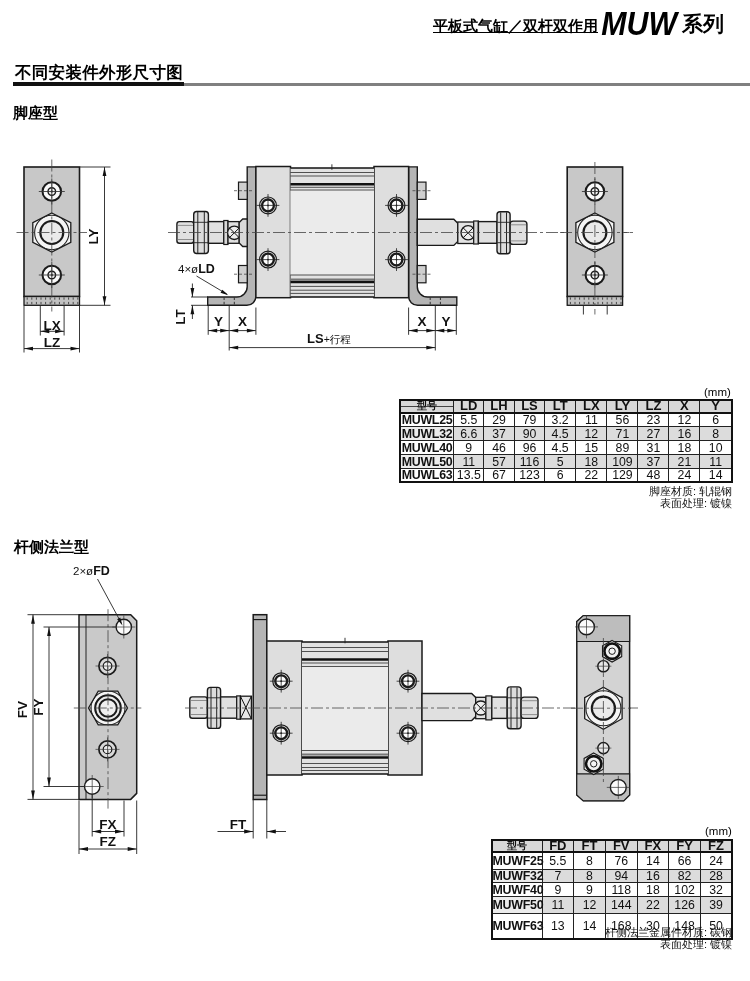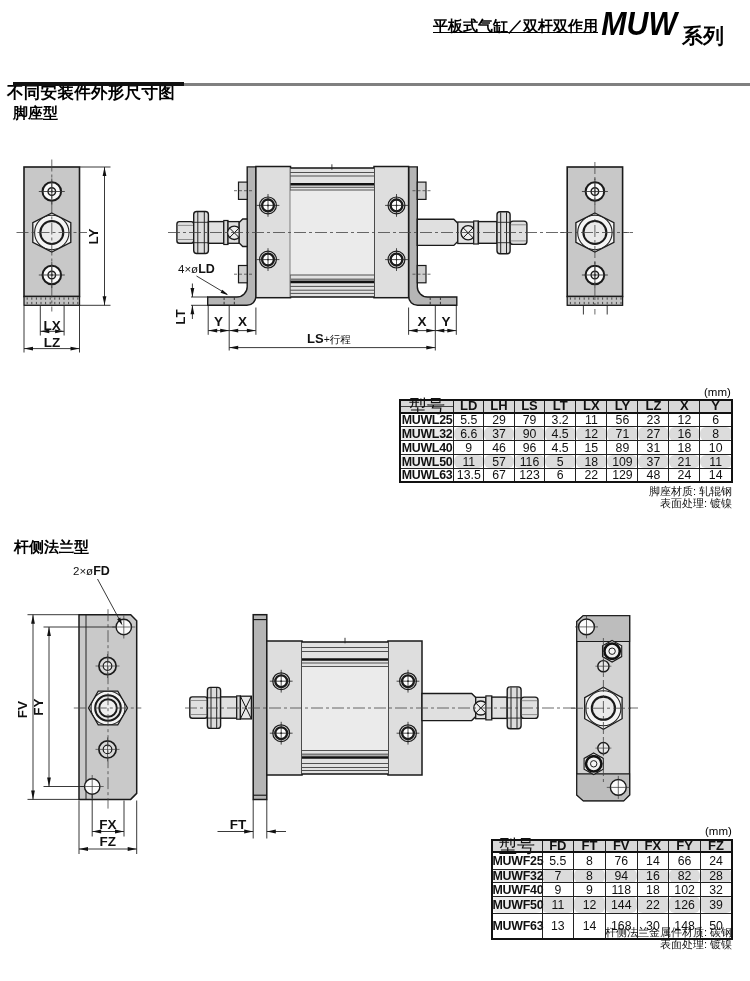--- a/index.html
+++ b/index.html
@@ -1,32 +1,32 @@
 <!DOCTYPE html>
 <html><head><meta charset="utf-8">
 <style>
 * { margin:0; padding:0; box-sizing:border-box; }
 html,body { width:750px; height:981px; background:#fff; font-family:"Liberation Sans", sans-serif; position:relative; overflow:hidden; }
 .abs { position:absolute; }
 table td { border:1px solid #222; text-align:center; font-size:12.3px; color:#111; padding:0; line-height:10px; }
 td.hc { background:#d8d8d8; font-weight:bold; font-size:13px; }
-td.mh { background:#d8d8d8; font-weight:normal; font-size:18px;
+td.mh { background:#d8d8d8; font-weight:bold; font-size:10px;
         background-image:linear-gradient(to bottom, transparent 46%, #444 46%, #444 53%, transparent 53%); }
 td.mc { font-weight:bold; font-size:12.4px; letter-spacing:-0.25px;margin-left:32px; }
-tr.gr td { background:#dcdcdc;border-radius:6px; }
+tr.gr td { background:#dcdcdc; }
 tr.gr td.mc { background:#ececec; }
 table { border:2px solid #111; }
 table tr.hd td { border-bottom:2px solid #111; }
 .note { position:absolute; font-size:11px; color:#111; text-align:right; line-height:12.2px; }
 </style></head>
 <body>
 <div class="abs" style="right:152px; top:18px; font-size:15px; font-weight:bold; line-height:1; white-space:nowrap;text-decoration:underline;">平板式气缸／双杆双作用</div>
 <div class="abs" style="right:73px; top:5.8px; font-size:34px; font-weight:bold; font-style:italic; line-height:1; transform:scaleX(0.89); transform-origin:100% 0;">MUW</div>
-<div class="abs" style="right:26px; top:13px; font-size:21px; font-weight:bold; line-height:1;margin-top:12px;">系列</div>
-<div class="abs" style="left:7px; top:62px; font-size:16.5px; font-weight:bold; letter-spacing:0.3px;margin-top:20px;">不同安装件外形尺寸图</div>
+<div class="abs" style="right:26px; top:13px; font-size:21px; font-weight:bold; line-height:1;">系列</div>
+<div class="abs" style="left:15px; top:62px; font-size:16.5px; font-weight:bold; letter-spacing:0.3px;">不同安装件外形尺寸图</div>
 <div class="abs" style="left:13px; top:82px; width:171px; height:3.8px; background:#111;"></div>
 <div class="abs" style="left:184px; top:83.2px; width:566px; height:2.5px; background:#808080;"></div>
 <div class="abs" style="left:13px; top:96px; font-size:15px; font-weight:bold;margin-top:8px;">脚座型</div>
 <div class="abs" style="left:14px; top:538px; font-size:15px; font-weight:bold;">杆侧法兰型</div>
 
 <svg class="abs" style="left:0; top:0;" width="750" height="981" viewBox="0 0 750 981">
 <rect x="24" y="167" width="55.5" height="129.5" fill="#c8c8c8" stroke="#1a1a1a" stroke-width="1.6"></rect>
     <rect x="24" y="296.5" width="55.5" height="8.8" fill="#c2c2c2" stroke="#1a1a1a" stroke-width="1.3"></rect>
     <line x1="27.2" y1="297.4" x2="27.2" y2="304.6" stroke="#333" stroke-width="0.85" stroke-dasharray="2.3 2.2"></line>
     <line x1="31.799999999999997" y1="297.4" x2="31.799999999999997" y2="304.6" stroke="#333" stroke-width="0.85" stroke-dasharray="2.3 2.2"></line>

